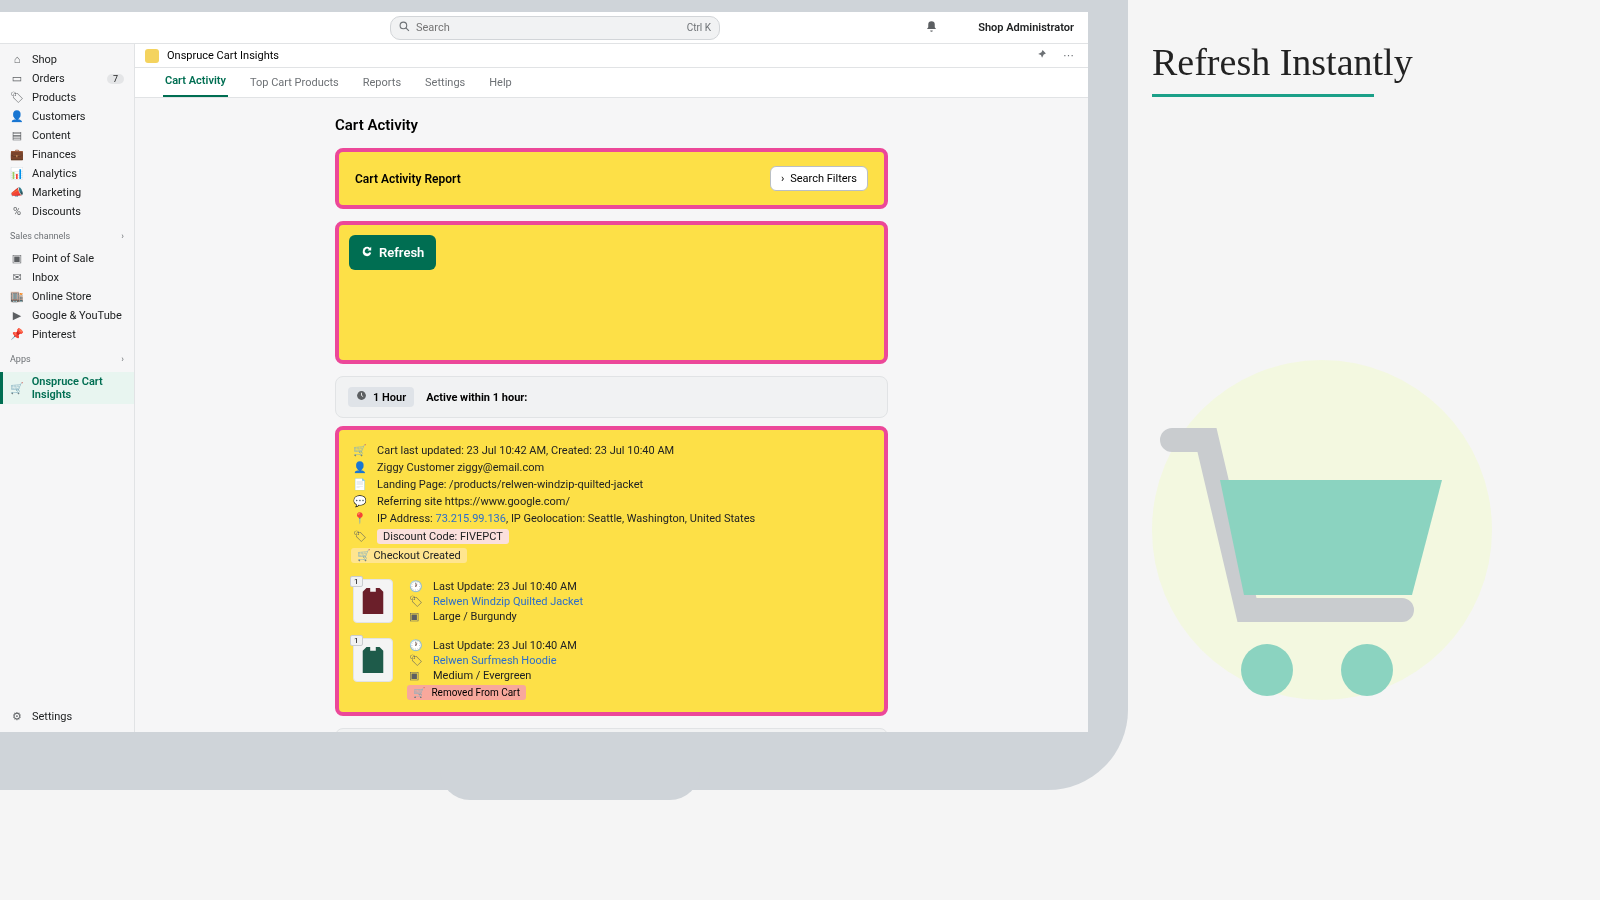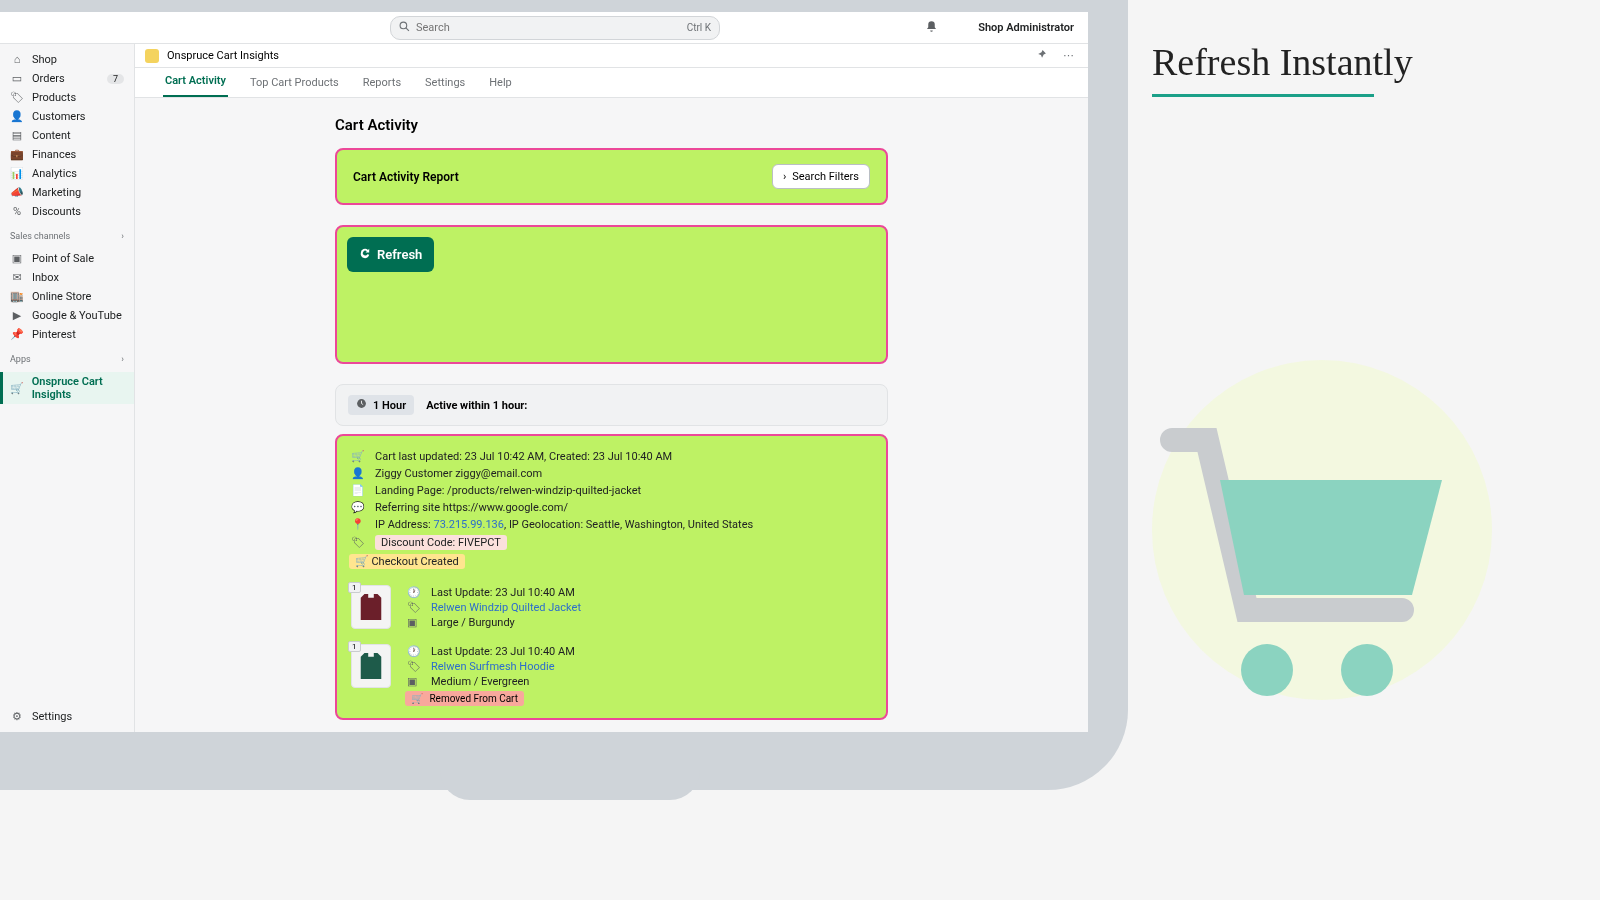--- a/index.html
+++ b/index.html
@@ -44,21 +44,21 @@
 .apphead .pinbtn, .apphead .morebtn { color:#6d7175; cursor:pointer; padding:2px 4px; }
 
 
 .tabs { position:absolute; top:56px; left:135px; right:0; height:30px; border-bottom:1px solid #e1e3e5; display:flex; align-items:flex-end; padding:0 28px; gap:20px; font-size:11px; background:#fff; }
 .tab { padding:0 2px 8px; color:#6d7175; cursor:pointer; }
 .tab.active { color:#006e52; font-weight:600; border-bottom:2px solid #006e52; }
 
 
 .main { position:absolute; top:86px; left:135px; right:0; bottom:0; background:#f6f6f7; overflow-y:auto; padding:14px 200px 14px 200px; }
 .main h2 { font-size:15px; font-weight:600; margin:4px 0 14px; }
-.card { background:#bef264; border:2px solid #ec4899; border-radius:8px; margin-bottom:20px; }
+.card { background:#fde047; border:4px solid #ec4899; border-radius:8px; margin-bottom:12px; }
 .card1 { display:flex; align-items:center; justify-content:space-between; padding:14px 16px; }
 .card1 h3 { font-size:12px; font-weight:600; }
 .filterbtn { border:1px solid #babfc4; border-radius:6px; padding:5px 10px; font-size:11px; background:#fff; display:flex; align-items:center; gap:6px; cursor:pointer; }
 .card2 { padding:10px 10px 90px; }
 .refreshbtn { background:#006e52; color:#fff; border:none; border-radius:6px; padding:10px 12px; font-size:13px; font-weight:600; display:flex; align-items:center; gap:6px; cursor:pointer; }
 
 .bucket-head { background:#f1f2f3; border:1px solid #e1e3e5; border-radius:8px; padding:10px 12px; display:flex; align-items:center; gap:12px; font-size:11px; margin-bottom:8px; }
 .pill { background:#dfe3e8; border-radius:4px; padding:3px 8px; display:inline-flex; align-items:center; gap:6px; font-weight:600; font-size:11px; }
 
 .cartcard { padding:12px 14px; font-size:11px; }

